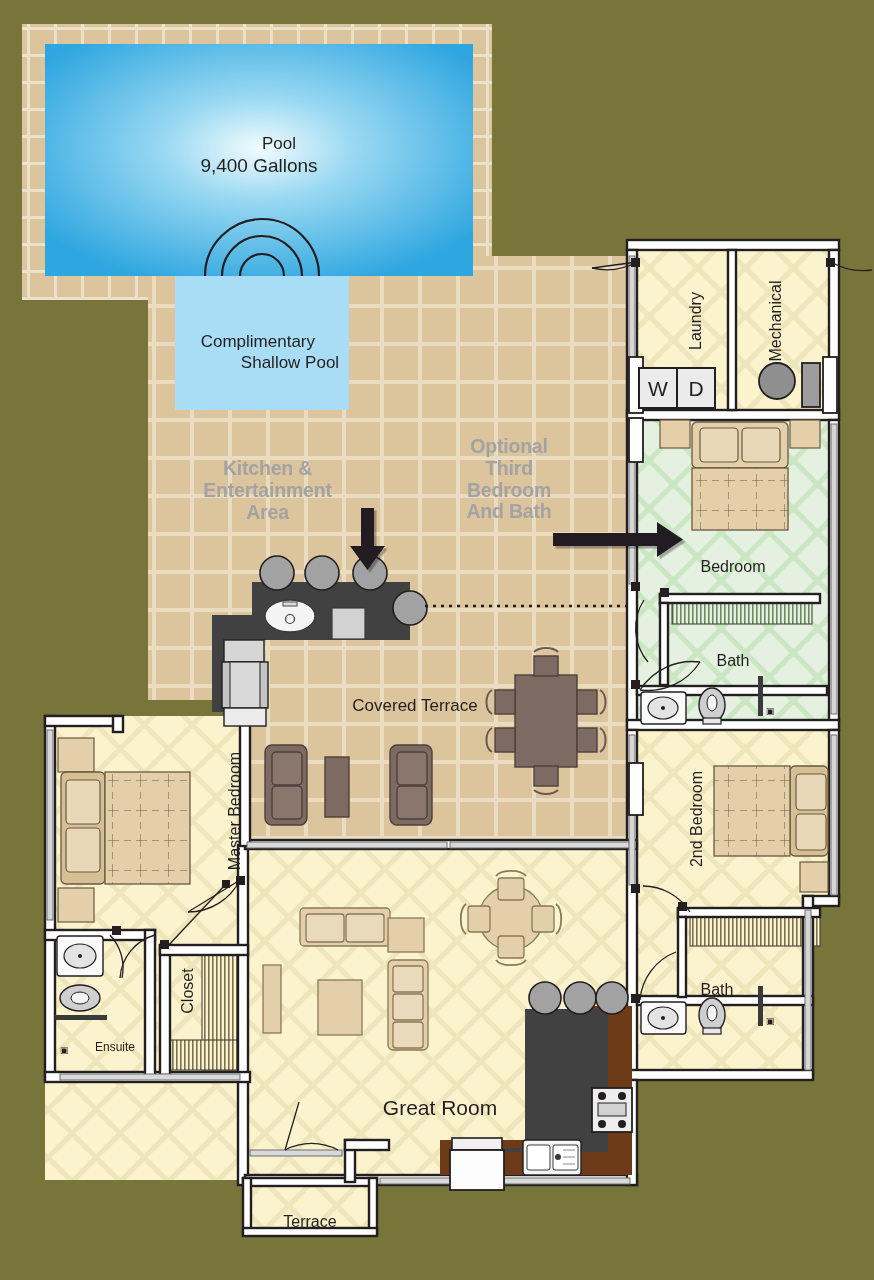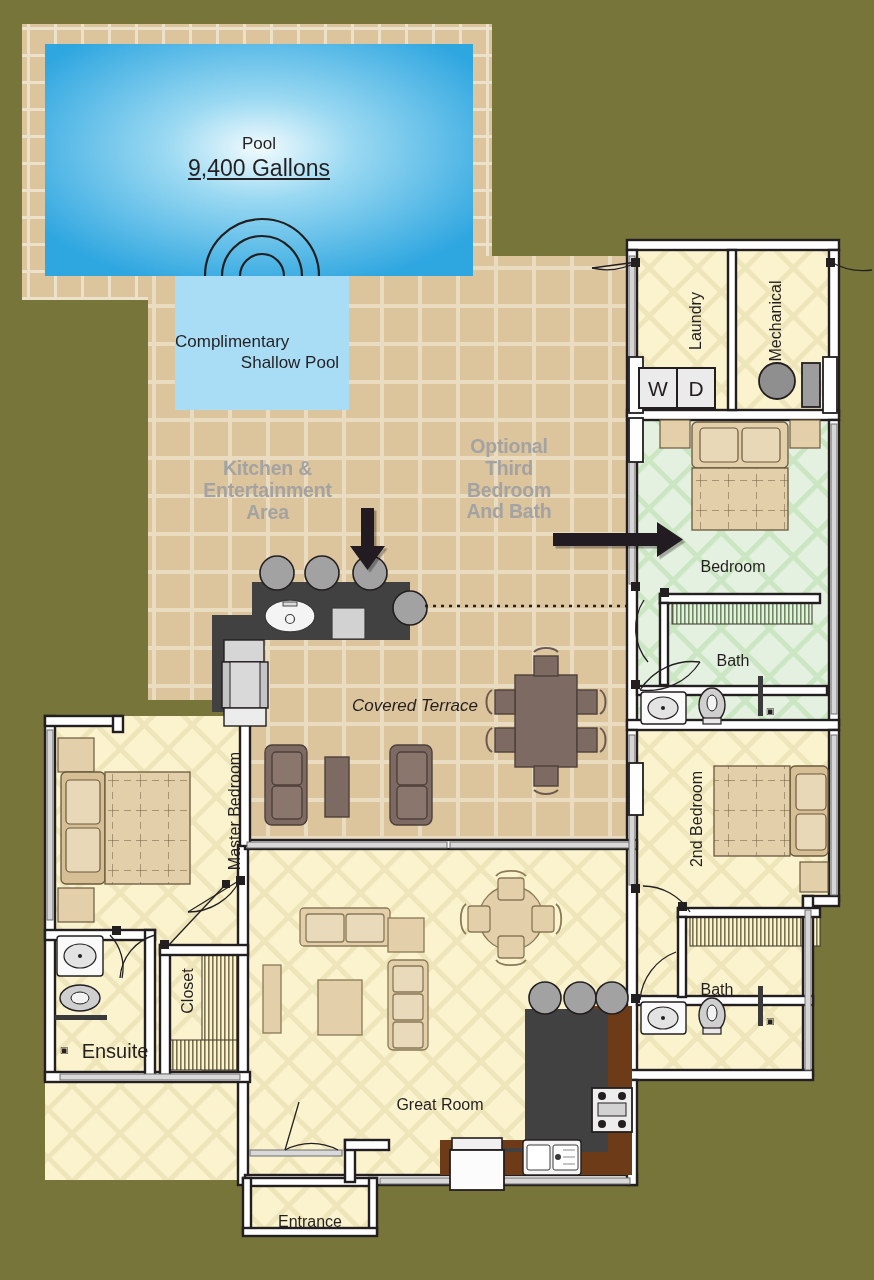--- a/index.html
+++ b/index.html
@@ -439,24 +439,24 @@
         <path d="M563,1150 H575 M563,1157 H575 M563,1164 H575" stroke="#8a8a8a" stroke-width="1"></path>
       </g>
     </g>
 
     <g fill="#231f20" filter="url(#sh)">
       <path d="M361,508 h13 v38 h11 l-17.5,24 l-17.5,-24 h11 z"></path>
       <path d="M553,533 h104 v-11 l26,17.5 l-26,17.5 v-11 h-104 z"></path>
     </g>
   </svg>
 
-  <div class="lbl" style="left:0;top:134px;width:518px;text-align:center;font-size:17px;">Pool</div>
-  <div class="lbl" style="left:0;top:155px;width:518px;text-align:center;font-size:23px;text-decoration:underline;">9,400 Gallons</div>
-
-  <div class="lbl" style="left:175px;top:332px;width:140px;text-align:left;font-size:17px;">Complimentary</div>
+  <div class="lbl" style="left:0;top:134px;width:518px;text-align:center;font-size:17px;padding-left:20px;">Pool</div>
+  <div class="lbl" style="left:0;top:155px;width:518px;text-align:center;font-size:19px;">9,400 Gallons</div>
+
+  <div class="lbl" style="left:175px;top:332px;width:140px;text-align:right;font-size:17px;">Complimentary</div>
   <div class="lbl" style="left:175px;top:353px;width:174px;text-align:center;font-size:17px;margin-left:28px;">Shallow Pool</div>
 
   <div class="callout" style="left:160px;top:458px;width:215px;">
     <div>Kitchen &amp;</div>
     <div>Entertainment</div>
     <div>Area</div>
   </div>
 
   <div class="callout" style="left:440px;top:436px;width:138px;">
     <div>Optional</div>
@@ -479,21 +479,21 @@
               transform:rotate(-90deg);">2nd Bedroom</div>
 
   <div class="lbl" style="left:637px;top:981px;width:160px;text-align:center;font-size:16px;">Bath</div>
 
   <div class="lbl rot" style="left:155px;top:802px;width:160px;text-align:center;font-size:16px;
               transform:rotate(-90deg);">Master Bedroom</div>
 
   <div class="lbl rot" style="left:140px;top:982px;width:96px;text-align:center;font-size:16px;
               transform:rotate(-90deg);">Closet</div>
 
-  <div class="lbl" style="left:55px;top:1040px;width:120px;text-align:center;font-size:20px;">Ensuite</div>
-
-  <div class="lbl" style="left:330px;top:1096px;width:220px;text-align:center;font-size:16px;">Great Room</div>
-
-  <div class="lbl" style="left:290px;top:696px;width:250px;text-align:center;font-size:17px;font-style:italic;">Covered Terrace</div>
-
-  <div class="lbl" style="left:248px;top:1213px;width:124px;text-align:center;font-size:16px;">Entrance</div>
+  <div class="lbl" style="left:55px;top:1040px;width:120px;text-align:center;font-size:12px;">Ensuite</div>
+
+  <div class="lbl" style="left:330px;top:1096px;width:220px;text-align:center;font-size:21px;">Great Room</div>
+
+  <div class="lbl" style="left:290px;top:696px;width:250px;text-align:center;font-size:17px;">Covered Terrace</div>
+
+  <div class="lbl" style="left:248px;top:1213px;width:124px;text-align:center;font-size:16px;">Terrace</div>
 
 </div>
 
 </body></html>

